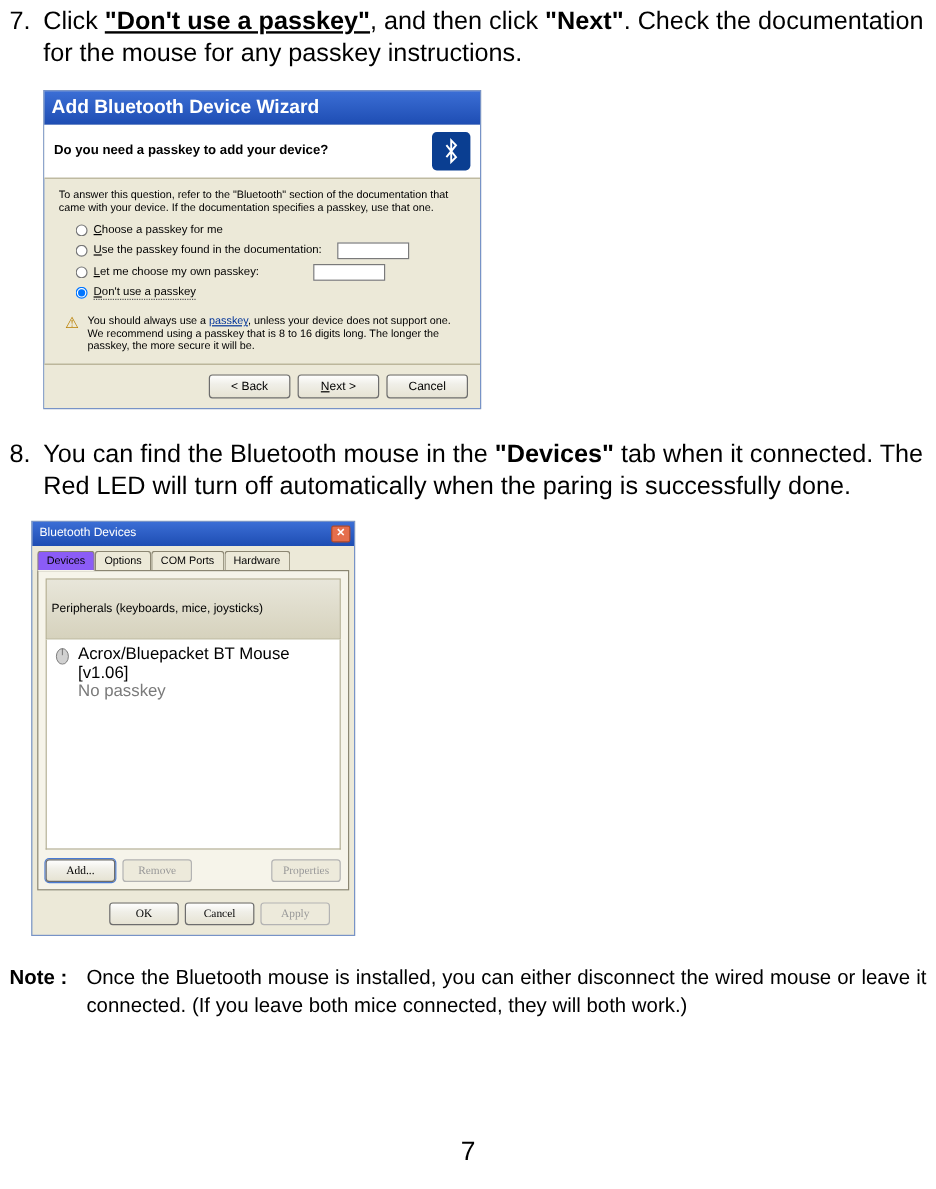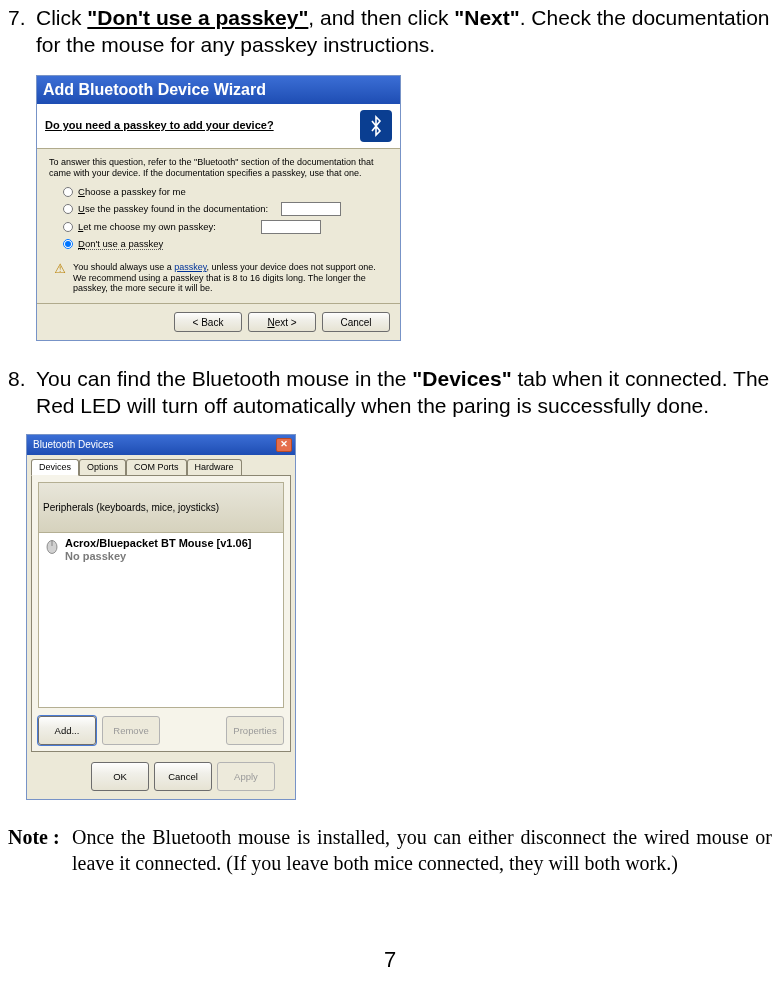--- a/index.html
+++ b/index.html
@@ -51,21 +51,20 @@
     font-size: 16px;
     padding: 4px 6px 5px 6px;
   }
   .wizard-header {
     background: #fff;
     display: flex;
     align-items: center;
     justify-content: space-between;
     padding: 6px 8px;
     border-bottom: 1px solid #b0aa8c;
-    text-decoration: underline;
   }
   .wizard-header-text {
     font-weight: bold;
     font-size: 11px;
     color: #000;
   }
   .bt-logo {
     width: 32px;
     height: 32px;
     background: #0a3e91;
@@ -189,21 +188,21 @@
   .tab {
     border: 1px solid #8b8672;
     border-bottom: none;
     background: #ece9d8;
     padding: 2px 7px;
     border-radius: 3px 3px 0 0;
     position: relative;
     cursor: pointer;
   }
   .tab.active {
-    background: #ffffff;
+    background: #8b5cf6;
     z-index: 2;
     border-bottom: 1px solid #f6f4ea;
     margin-bottom: -1px;
   }
   .tab-panel-outer {
     margin: 0 4px 4px 4px;
     border: 1px solid #8b8672;
     background: #f6f4ea;
     padding: 6px;
   }
@@ -228,36 +227,35 @@
   }
   .mouse-icon {
     width: 18px;
     height: 18px;
     flex: 0 0 18px;
     display: flex;
     align-items: center;
     justify-content: center;
   }
   .device-text {
-    font-size: 11px;
+    font-size: 14px;
     line-height: 1.1;
-    font-weight: bold;
   }
   .device-sub { color: #7a7a7a; }
   .dev-btn-row {
     display: flex;
     justify-content: space-between;
     margin-top: 8px;
   }
   .dev-btn-row .left-group { display: flex; gap: 6px; }
   .small-btn {
     min-width: 58px;
-    height: 29px;
+    height: 19px;
     font-size: 9.5px;
-    font-family: Liberation Sans, sans-serif;
+    font-family: Liberation Serif, serif;
     border: 1px solid #6d6d6d;
     border-radius: 3px;
     background: linear-gradient(#fefefe 0%, #f0efe8 40%, #e6e3d3 100%);
     cursor: pointer;
     padding: 0 4px;
   }
   .small-btn.disabled {
     color: #9a9a9a;
     border-color: #b3b3b3;
     background: #edeadb;
@@ -267,22 +265,21 @@
     box-shadow: 0 0 0 1px #4a7bd4;
   }
   .dev-footer {
     display: flex;
     justify-content: flex-end;
     gap: 5px;
     padding: 6px 20px 8px 0;
   }
 
   .note {
-    font-size: 20px;
-    font-family: Liberation Serif, serif;
+    font-size: 17px;
   }
   .note-label {
     font-weight: bold;
     float: left;
   }
   .note-body {
     margin-left: 64px;
     text-align: justify;
   }
 

